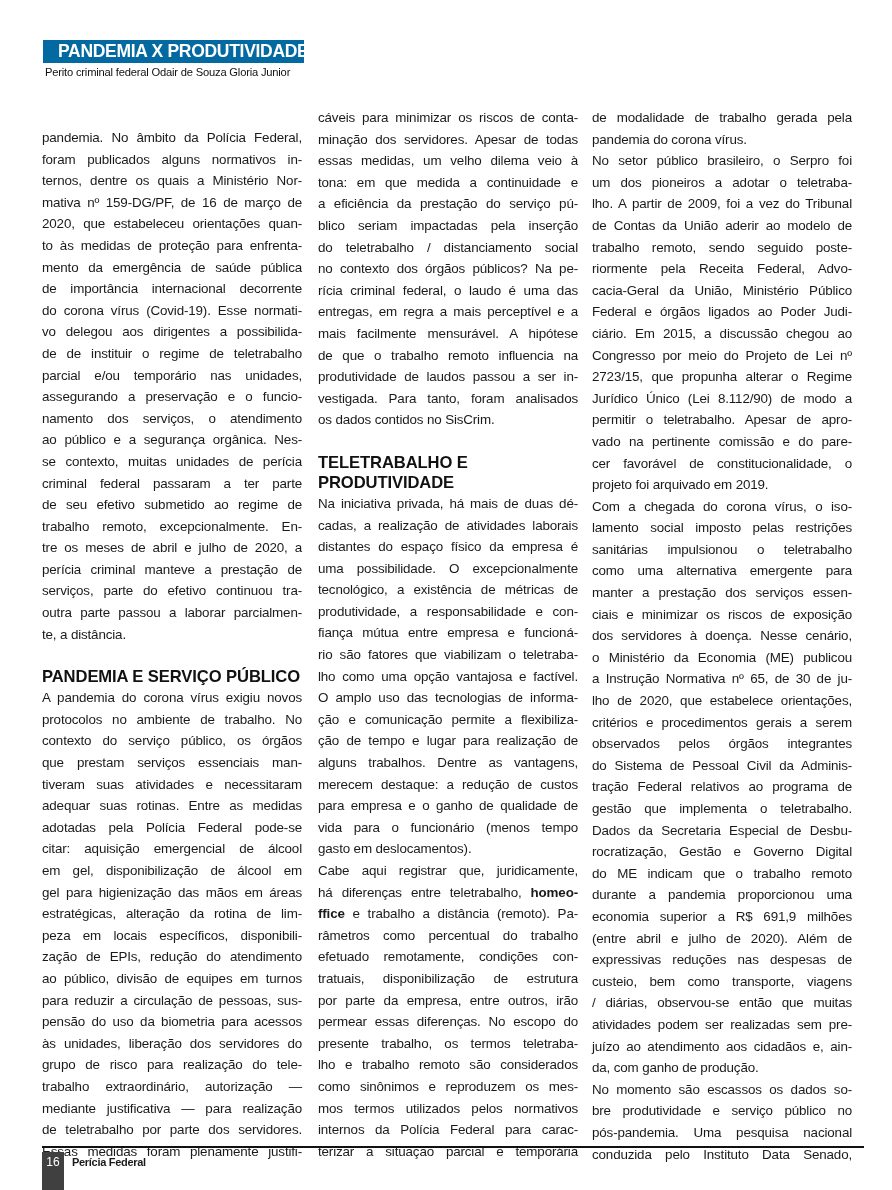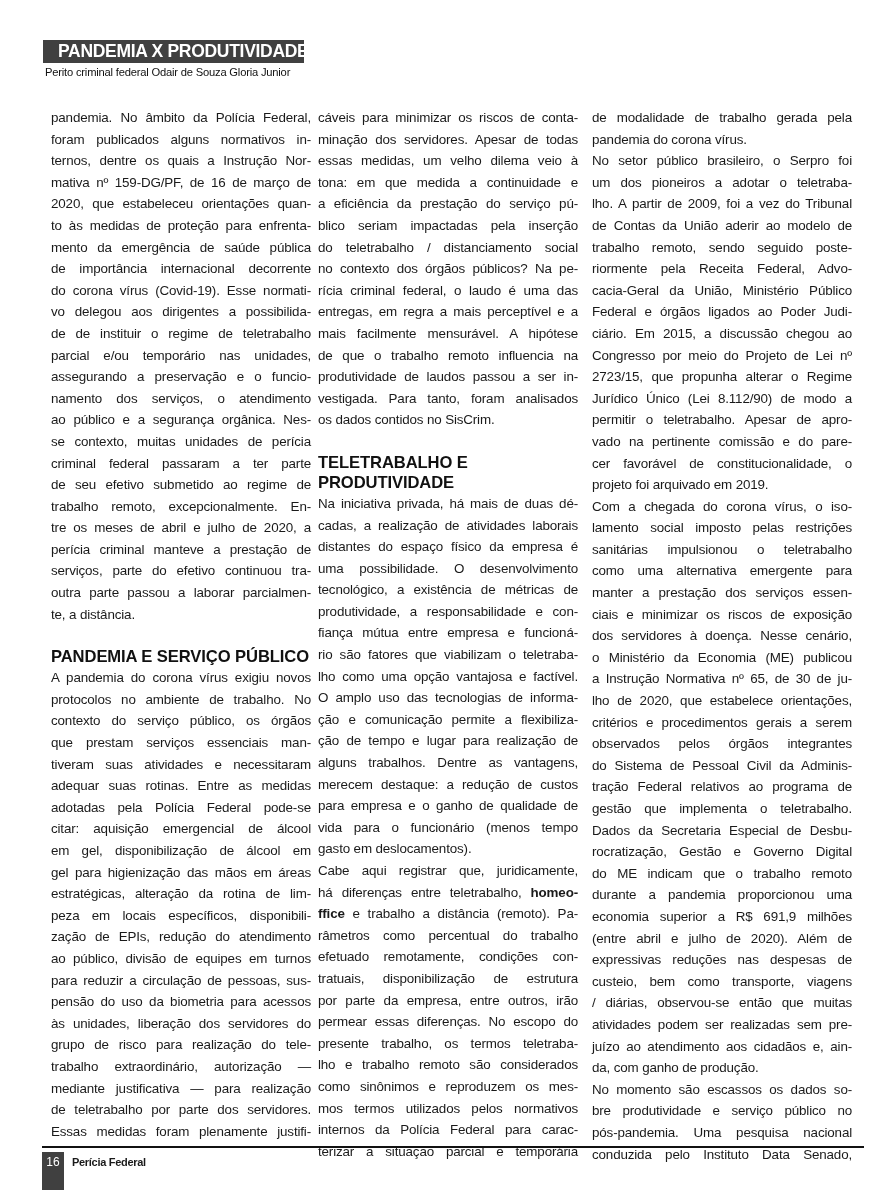--- a/index.html
+++ b/index.html
@@ -1,25 +1,25 @@
 <!DOCTYPE html>
 <html><head>
   <meta charset="utf-8">
   <style>
     html, body { margin: 0; padding: 0; background: #ffffff; }
     body { width: 892px; height: 1190px; position: relative; overflow: hidden;
            font-family: "Liberation Sans", "DejaVu Sans", sans-serif; color: #1a1a1a; }
     .title-bar { position: absolute; left: 43px; top: 40px; width: 261px; height: 23px;
-                 background: #404040; color: #fff; font-weight: bold; font-size: 17.5px;
+                 background: #0369a1; color: #fff; font-weight: bold; font-size: 17.5px;
                  line-height: 23px; letter-spacing: -0.3px; box-sizing: border-box; padding-left: 15px;
                  white-space: nowrap; }
     .byline { position: absolute; left: 45px; top: 66px; font-size: 11.2px; color: #111;
               white-space: nowrap; letter-spacing: -0.2px; }
     .col { position: absolute; top: 107px; width: 260px; font-size: 13.4px; line-height: 21.6px; letter-spacing: -0.15px; }
-    .col1 { left: 51px; }
+    .col1 { left: 42px; margin-top: 20px; }
     .col2 { left: 318px; }
     .col3 { left: 592px; }
     .ln { display: block; height: 21.6px; white-space: nowrap; text-align: justify; text-align-last: justify; overflow: visible; }
     .ln.last { text-align-last: left; }
     .gap { display: block; }
     .heading { display: block; font-weight: bold; font-size: 16.6px; line-height: 20px; letter-spacing: -0.1px; white-space: nowrap; color: #111; }
     .em { font-weight: bold; }
     .footer-rule { position: absolute; left: 42px; top: 1146px; width: 822px; height: 1.5px; background: #111; }
     .page-num-box { position: absolute; left: 42px; top: 1152px; width: 22px; height: 38px; background: #404040; color: #fff;
                     font-size: 12px; line-height: 20px; text-align: center; }
@@ -30,21 +30,21 @@
 
 <div class="title-bar">
   <span>PANDEMIA X PRODUTIVIDADE:</span>
 </div>
 <div class="byline">Perito criminal federal Odair de Souza Gloria Junior</div>
 
 <div class="col col1">
   <div>
       <span class="ln">pandemia. No âmbito da Polícia Federal,</span>
       <span class="ln">foram publicados alguns normativos in-</span>
-      <span class="ln">ternos, dentre os quais a Instrução Nor-</span>
+      <span class="ln">ternos, dentre os quais a Ministério Nor-</span>
       <span class="ln">mativa nº 159-DG/PF, de 16 de março de</span>
       <span class="ln">2020, que estabeleceu orientações quan-</span>
       <span class="ln">to às medidas de proteção para enfrenta-</span>
       <span class="ln">mento da emergência de saúde pública</span>
       <span class="ln">de importância internacional decorrente</span>
       <span class="ln">do corona vírus (Covid-19). Esse normati-</span>
       <span class="ln">vo delegou aos dirigentes a possibilida-</span>
       <span class="ln">de de instituir o regime de teletrabalho</span>
       <span class="ln">parcial e/ou temporário nas unidades,</span>
       <span class="ln">assegurando a preservação e o funcio-</span>
@@ -106,21 +106,21 @@
       <span class="ln">vestigada. Para tanto, foram analisados</span>
       <span class="ln last">os dados contidos no SisCrim.</span>
     </div>
   <span class="gap" style="height:22px"></span>
   <span class="heading">TELETRABALHO E</span>
   <span class="heading">PRODUTIVIDADE</span>
   <div>
       <span class="ln">Na iniciativa privada, há mais de duas dé-</span>
       <span class="ln">cadas, a realização de atividades laborais</span>
       <span class="ln">distantes do espaço físico da empresa é</span>
-      <span class="ln">uma possibilidade. O desenvolvimento</span>
+      <span class="ln">uma possibilidade. O excepcionalmente</span>
       <span class="ln">tecnológico, a existência de métricas de</span>
       <span class="ln">produtividade, a responsabilidade e con-</span>
       <span class="ln">fiança mútua entre empresa e funcioná-</span>
       <span class="ln">rio são fatores que viabilizam o teletraba-</span>
       <span class="ln">lho como uma opção vantajosa e factível.</span>
       <span class="ln">O amplo uso das tecnologias de informa-</span>
       <span class="ln">ção e comunicação permite a flexibiliza-</span>
       <span class="ln">ção de tempo e lugar para realização de</span>
       <span class="ln">alguns trabalhos. Dentre as vantagens,</span>
       <span class="ln">merecem destaque: a redução de custos</span>

